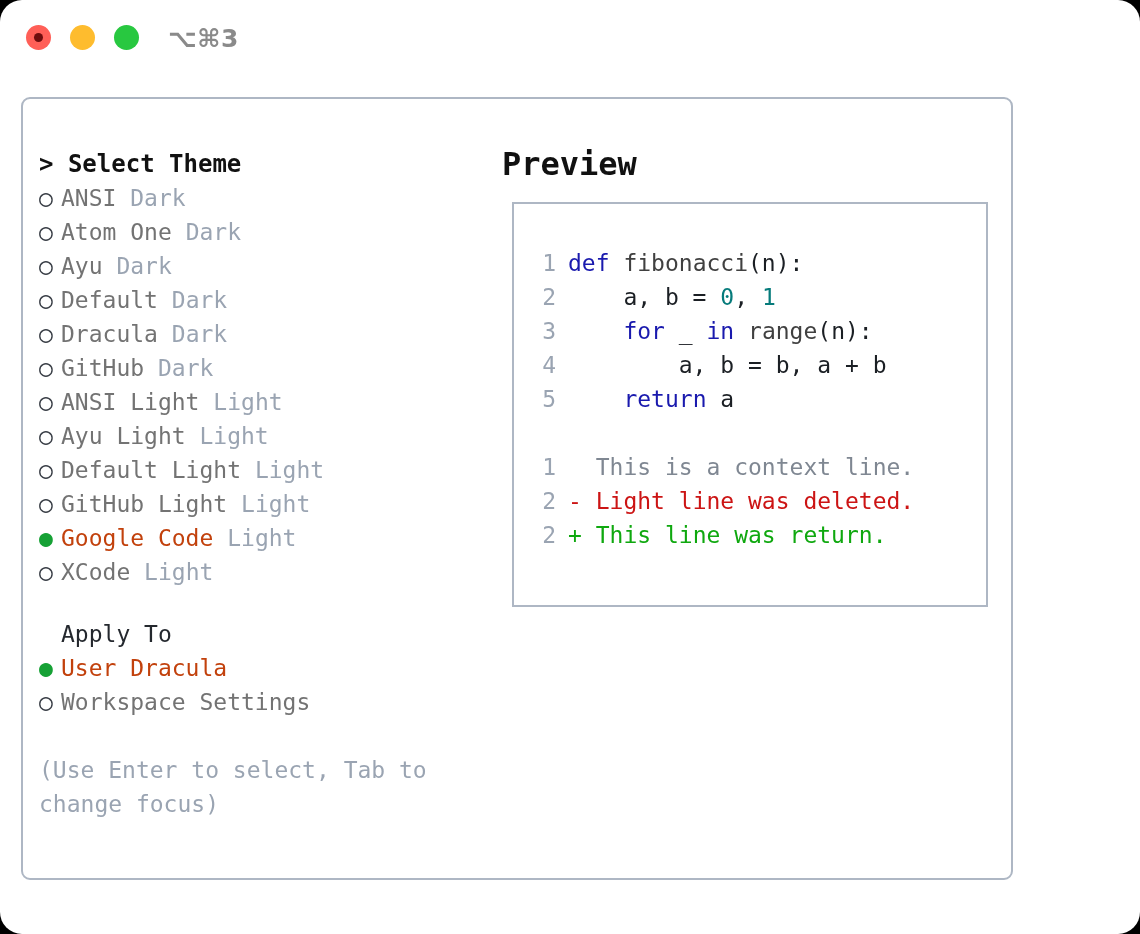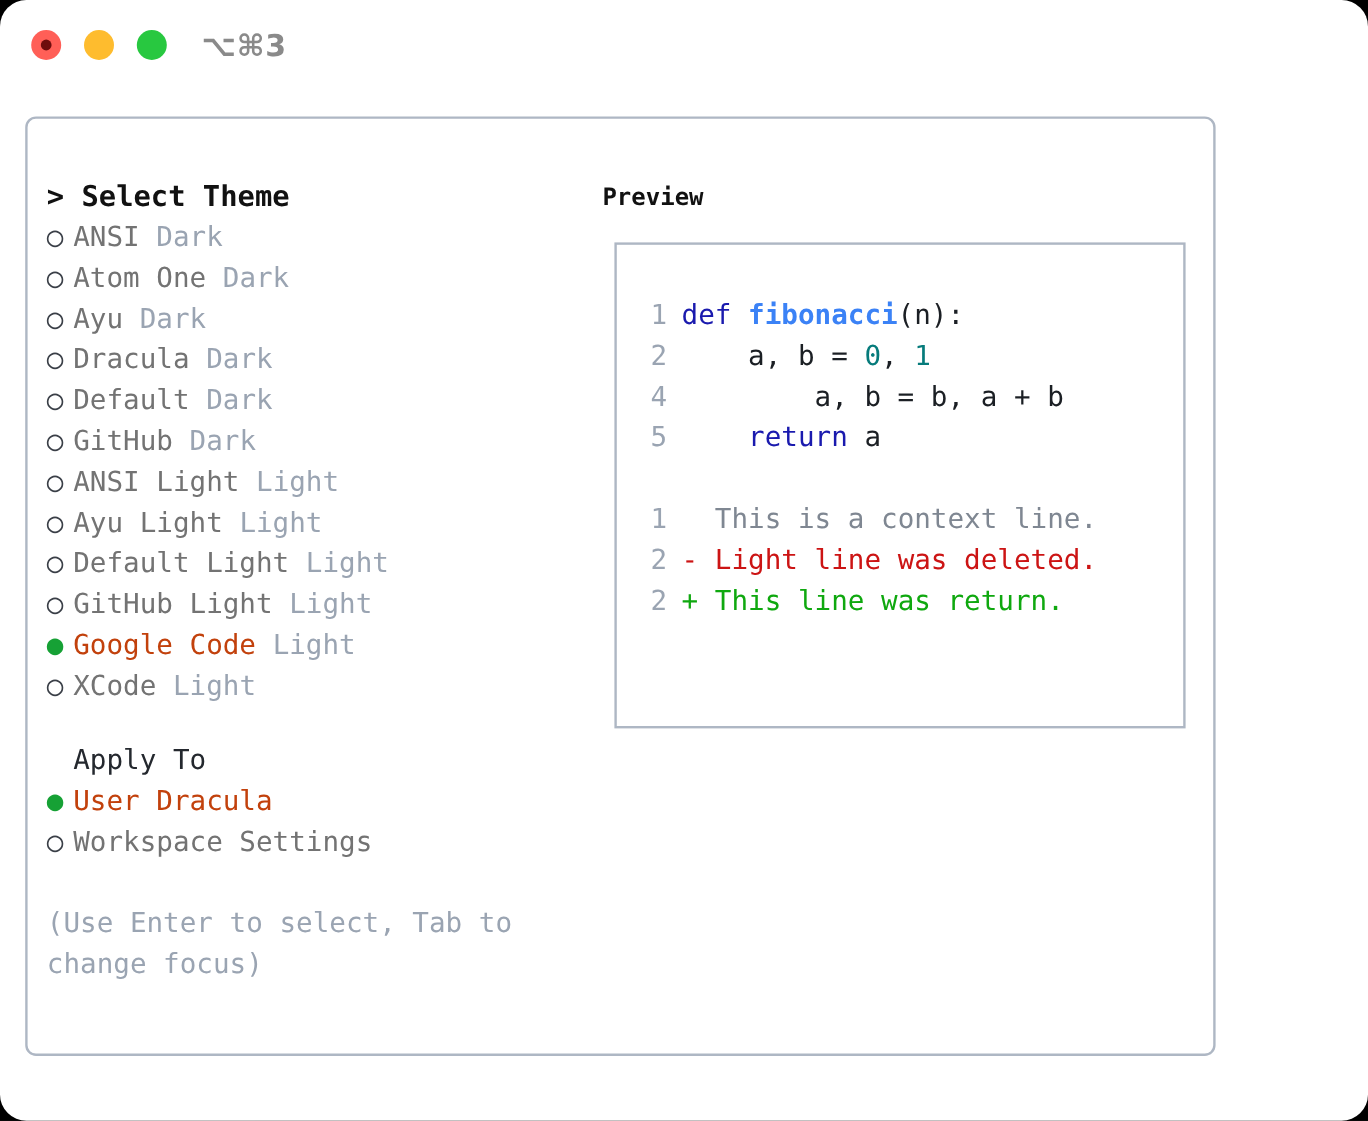--- a/index.html
+++ b/index.html
@@ -129,21 +129,21 @@
   }
 
   
   #right-col {
     position: absolute;
     left: 479px; top: 48px;
     width: 490px;
   }
 
   #preview-title {
-    font-size: 20px;
+    font-size: 32px;
     font-weight: bold;
     color: #111111;
     line-height: 34px;
     white-space: pre;
   }
 
   #preview-box {
     position: absolute;
     left: 489px; top: 103px;
     width: 476px; height: 405px;
@@ -165,21 +165,21 @@
   }
   .lnum {
     display: inline-block;
     width: 30px;
     text-align: right;
     color: #9aa4b2;
   }
   .lgap { display: inline-block; width: 12px; }
 
   .tok-kw   { color: #1a1aae; }
-  .tok-fn   { color: #3b82f6; font-weight: bold; }
+  .tok-fn   { color: #404040; }
   .tok-num  { color: #067b7b; }
   .tok-plain{ color: #1b1f24; }
   .tok-ctx  { color: #7f8792; }
   .tok-del  { color: #cc1414; }
   .tok-add  { color: #0fa80f; }
 
   .diff-gap { height: 34px; }
 </style>
 </head>
 <body>
@@ -198,22 +198,22 @@
   <div id="panel">
 
     <div id="left-col">
 
       <div class="list-header"><span class="caret">&gt;</span><span> </span><span>Select Theme</span></div>
 
       <div id="theme-items">
           <div class="opt-row"><span class="bullet">○</span><span class="name">ANSI</span><span> </span><span class="badge">Dark</span></div>
           <div class="opt-row"><span class="bullet">○</span><span class="name">Atom One</span><span> </span><span class="badge">Dark</span></div>
           <div class="opt-row"><span class="bullet">○</span><span class="name">Ayu</span><span> </span><span class="badge">Dark</span></div>
+          <div class="opt-row"><span class="bullet">○</span><span class="name">Default</span><span> </span><span class="badge">Dark</span></div>
           <div class="opt-row"><span class="bullet">○</span><span class="name">Dracula</span><span> </span><span class="badge">Dark</span></div>
-          <div class="opt-row"><span class="bullet">○</span><span class="name">Default</span><span> </span><span class="badge">Dark</span></div>
           <div class="opt-row"><span class="bullet">○</span><span class="name">GitHub</span><span> </span><span class="badge">Dark</span></div>
           <div class="opt-row"><span class="bullet">○</span><span class="name">ANSI Light</span><span> </span><span class="badge">Light</span></div>
           <div class="opt-row"><span class="bullet">○</span><span class="name">Ayu Light</span><span> </span><span class="badge">Light</span></div>
           <div class="opt-row"><span class="bullet">○</span><span class="name">Default Light</span><span> </span><span class="badge">Light</span></div>
           <div class="opt-row"><span class="bullet">○</span><span class="name">GitHub Light</span><span> </span><span class="badge">Light</span></div>
           <div class="opt-row selected"><span class="bullet">●</span><span class="name">Google Code</span><span> </span><span class="badge">Light</span></div>
           <div class="opt-row"><span class="bullet">○</span><span class="name">XCode</span><span> </span><span class="badge">Light</span></div>
         </div>
 
       <div class="spacer-sm"></div>
@@ -232,20 +232,21 @@
 
     <div id="right-col">
       <div id="preview-title">Preview</div>
     </div>
 
     <div id="preview-box">
       <div id="code-area">
         <div id="code-lines">
             <div class="code-line"><span class="lnum">1</span><span class="lgap"></span><span class="tok-kw">def </span><span class="tok-fn">fibonacci</span><span class="tok-plain">(n):</span></div>
             <div class="code-line"><span class="lnum">2</span><span class="lgap"></span><span class="tok-plain">    a, b = </span><span class="tok-num">0</span><span class="tok-plain">, </span><span class="tok-num">1</span></div>
+            <div class="code-line"><span class="lnum">3</span><span class="lgap"></span><span class="tok-plain">    </span><span class="tok-kw">for</span><span class="tok-plain"> _ </span><span class="tok-kw">in</span><span class="tok-plain"> </span><span class="tok-fn">range</span><span class="tok-plain">(n):</span></div>
             <div class="code-line"><span class="lnum">4</span><span class="lgap"></span><span class="tok-plain">        a, b = b, a + b</span></div>
             <div class="code-line"><span class="lnum">5</span><span class="lgap"></span><span class="tok-plain">    </span><span class="tok-kw">return</span><span class="tok-plain"> a</span></div>
           </div>
         <div class="diff-gap"></div>
         <div id="diff-lines">
             <div class="code-line"><span class="lnum">1</span><span class="lgap"></span><span class="tok-ctx"> </span><span class="tok-ctx"> This is a context line.</span></div>
             <div class="code-line"><span class="lnum">2</span><span class="lgap"></span><span class="tok-del">-</span><span class="tok-del"> Light line was deleted.</span></div>
             <div class="code-line"><span class="lnum">2</span><span class="lgap"></span><span class="tok-add">+</span><span class="tok-add"> This line was return.</span></div>
           </div>
       </div>

